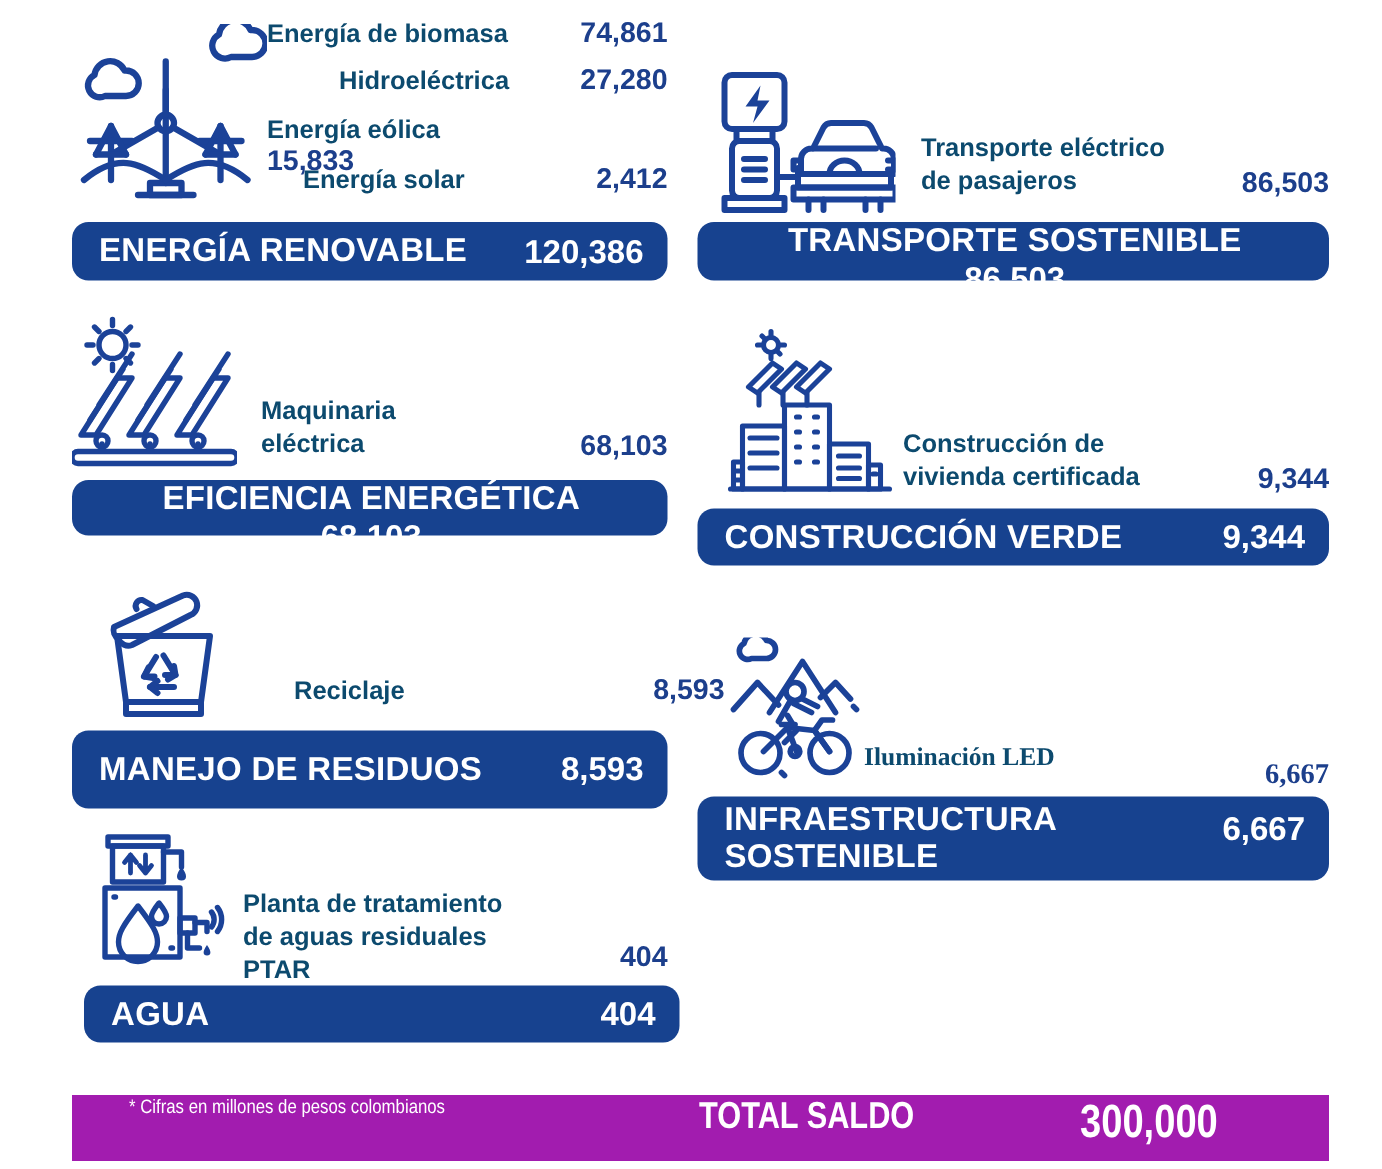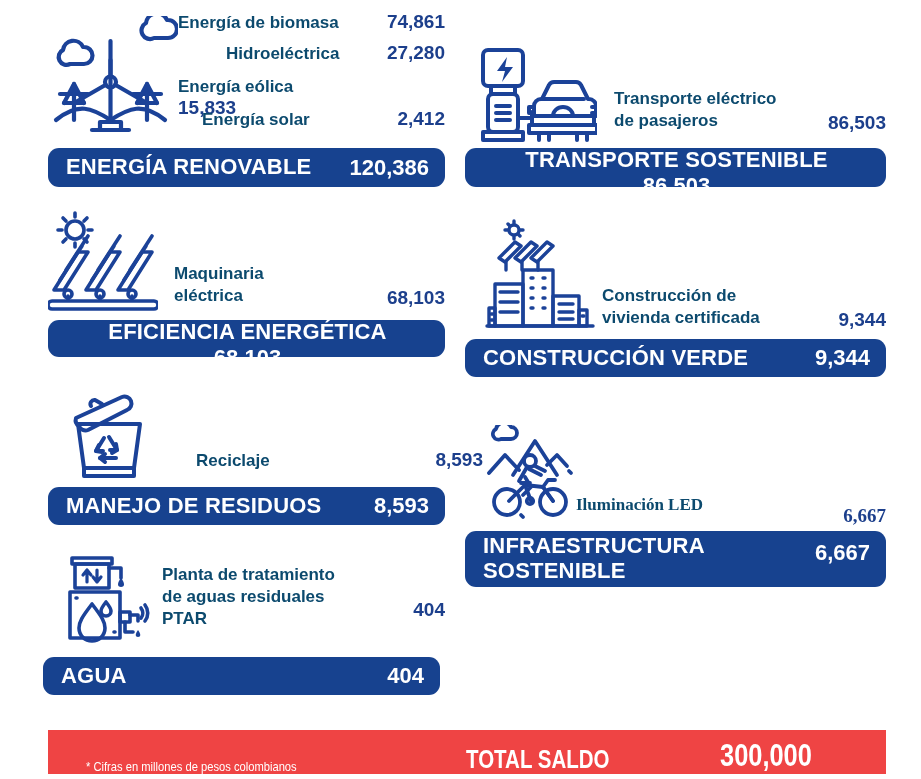--- a/index.html
+++ b/index.html
@@ -96,23 +96,23 @@
   .cat-bar.two-line { align-items: center; }
   .cat-bar.two-line .cat-value { align-self: flex-start; margin-top: 9px; }
 
   
   .total-bar {
     position: absolute;
     left: 48px;
     top: 730px;
     width: 838px;
     height: 44px;
-    background: #ef4444;
+    background: #a21caf;
     display: flex;
-    align-items: flex-end;
+    align-items: flex-start;
     box-sizing: border-box;
   }
   .total-note {
     color: #ffffff;
     font-size: 13px;
     font-weight: 400;
     font-stretch: condensed;
     transform: scaleX(0.86);
     transform-origin: left center;
     margin-left: 38px;
@@ -356,21 +356,21 @@
       </svg>
     </div>
 
     <div class="items" style="left:158px; top:450px; width:287px;margin-left:38px;">
       <div class="item-row">
         <span class="item-label">Reciclaje</span>
         <span class="item-value">8,593</span>
       </div>
     </div>
 
-    <div class="cat-bar" style="left:48px; top:487px; width:397px; height:38px;">
+    <div class="cat-bar" style="left:48px; top:487px; width:397px; height:52px;">
       <span class="cat-name">MANEJO DE RESIDUOS</span>
       <span class="cat-value">8,593</span>
     </div>
   </div>
 
   <div class="block">
 
     <div class="icon-box" style="left:485px; top:425px; width:100px; height:96px;">
       <svg viewBox="0 0 100 96" width="100" height="96" fill="none" stroke="#1b4298" stroke-width="3.8" stroke-linecap="round" stroke-linejoin="round">
 
@@ -446,30 +446,30 @@
         <path d="M68 63 h8 v6"></path>
         <path d="M63 70 v10 h8"></path>
 
         <path d="M79 56 a8 8 0 0 1 0 10"></path>
         <path d="M83 53 a13 13 0 0 1 0 16"></path>
 
         <path d="M76 78 c-3 4 -3 7 0 7 c3 0 3 -3 0 -7 z" fill="#1b4298" stroke="none"></path>
       </svg>
     </div>
 
-    <div class="items" style="left:162px; top:564px; width:283px;">
+    <div class="items" style="left:162px; top:592px; width:283px;">
       <div class="item-row">
         <span class="item-label">Planta de tratamiento
 de aguas residuales
 PTAR</span>
         <span class="item-value" style="position:relative; top:36px;">404</span>
       </div>
     </div>
 
-    <div class="cat-bar" style="left:43px; top:657px; width:397px; height:38px;">
+    <div class="cat-bar" style="left:56px; top:657px; width:397px; height:38px;">
       <span class="cat-name">AGUA</span>
       <span class="cat-value">404</span>
     </div>
   </div>
 
   <div class="total-bar">
     <span class="total-note">* Cifras en millones de pesos colombianos</span>
     <span class="total-label">TOTAL SALDO</span>
     <span class="total-value">300,000</span>
   </div>

